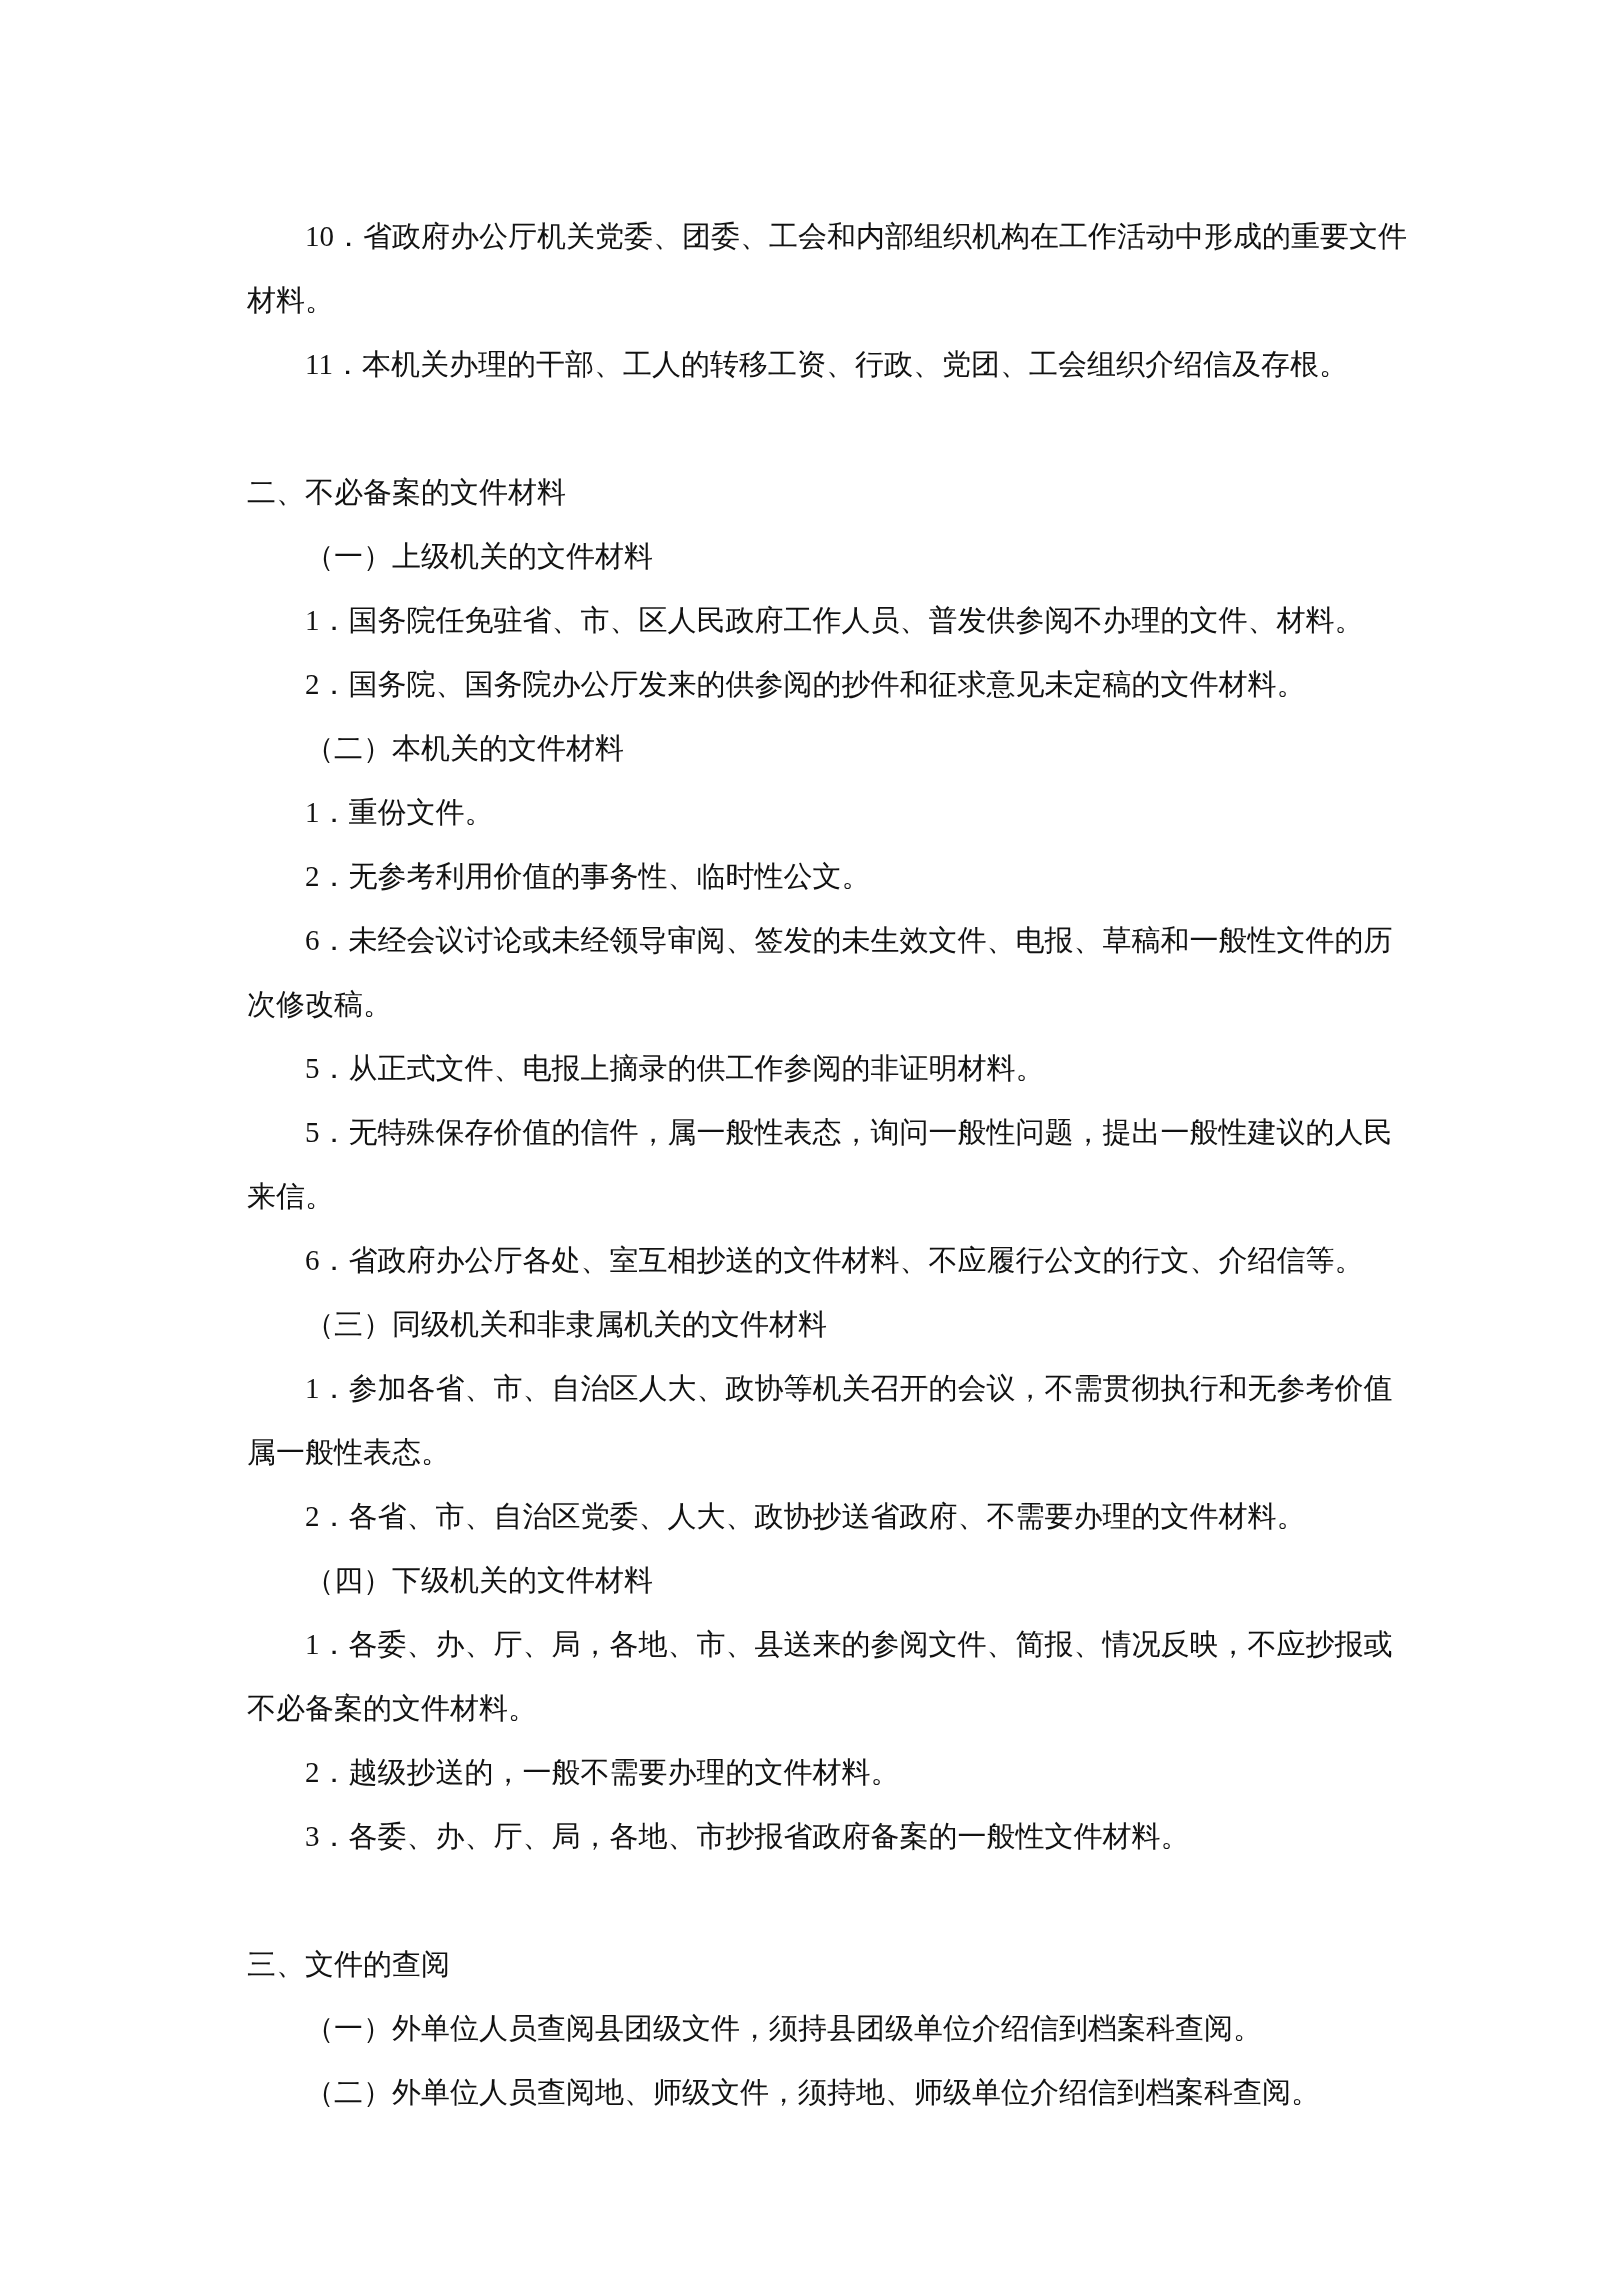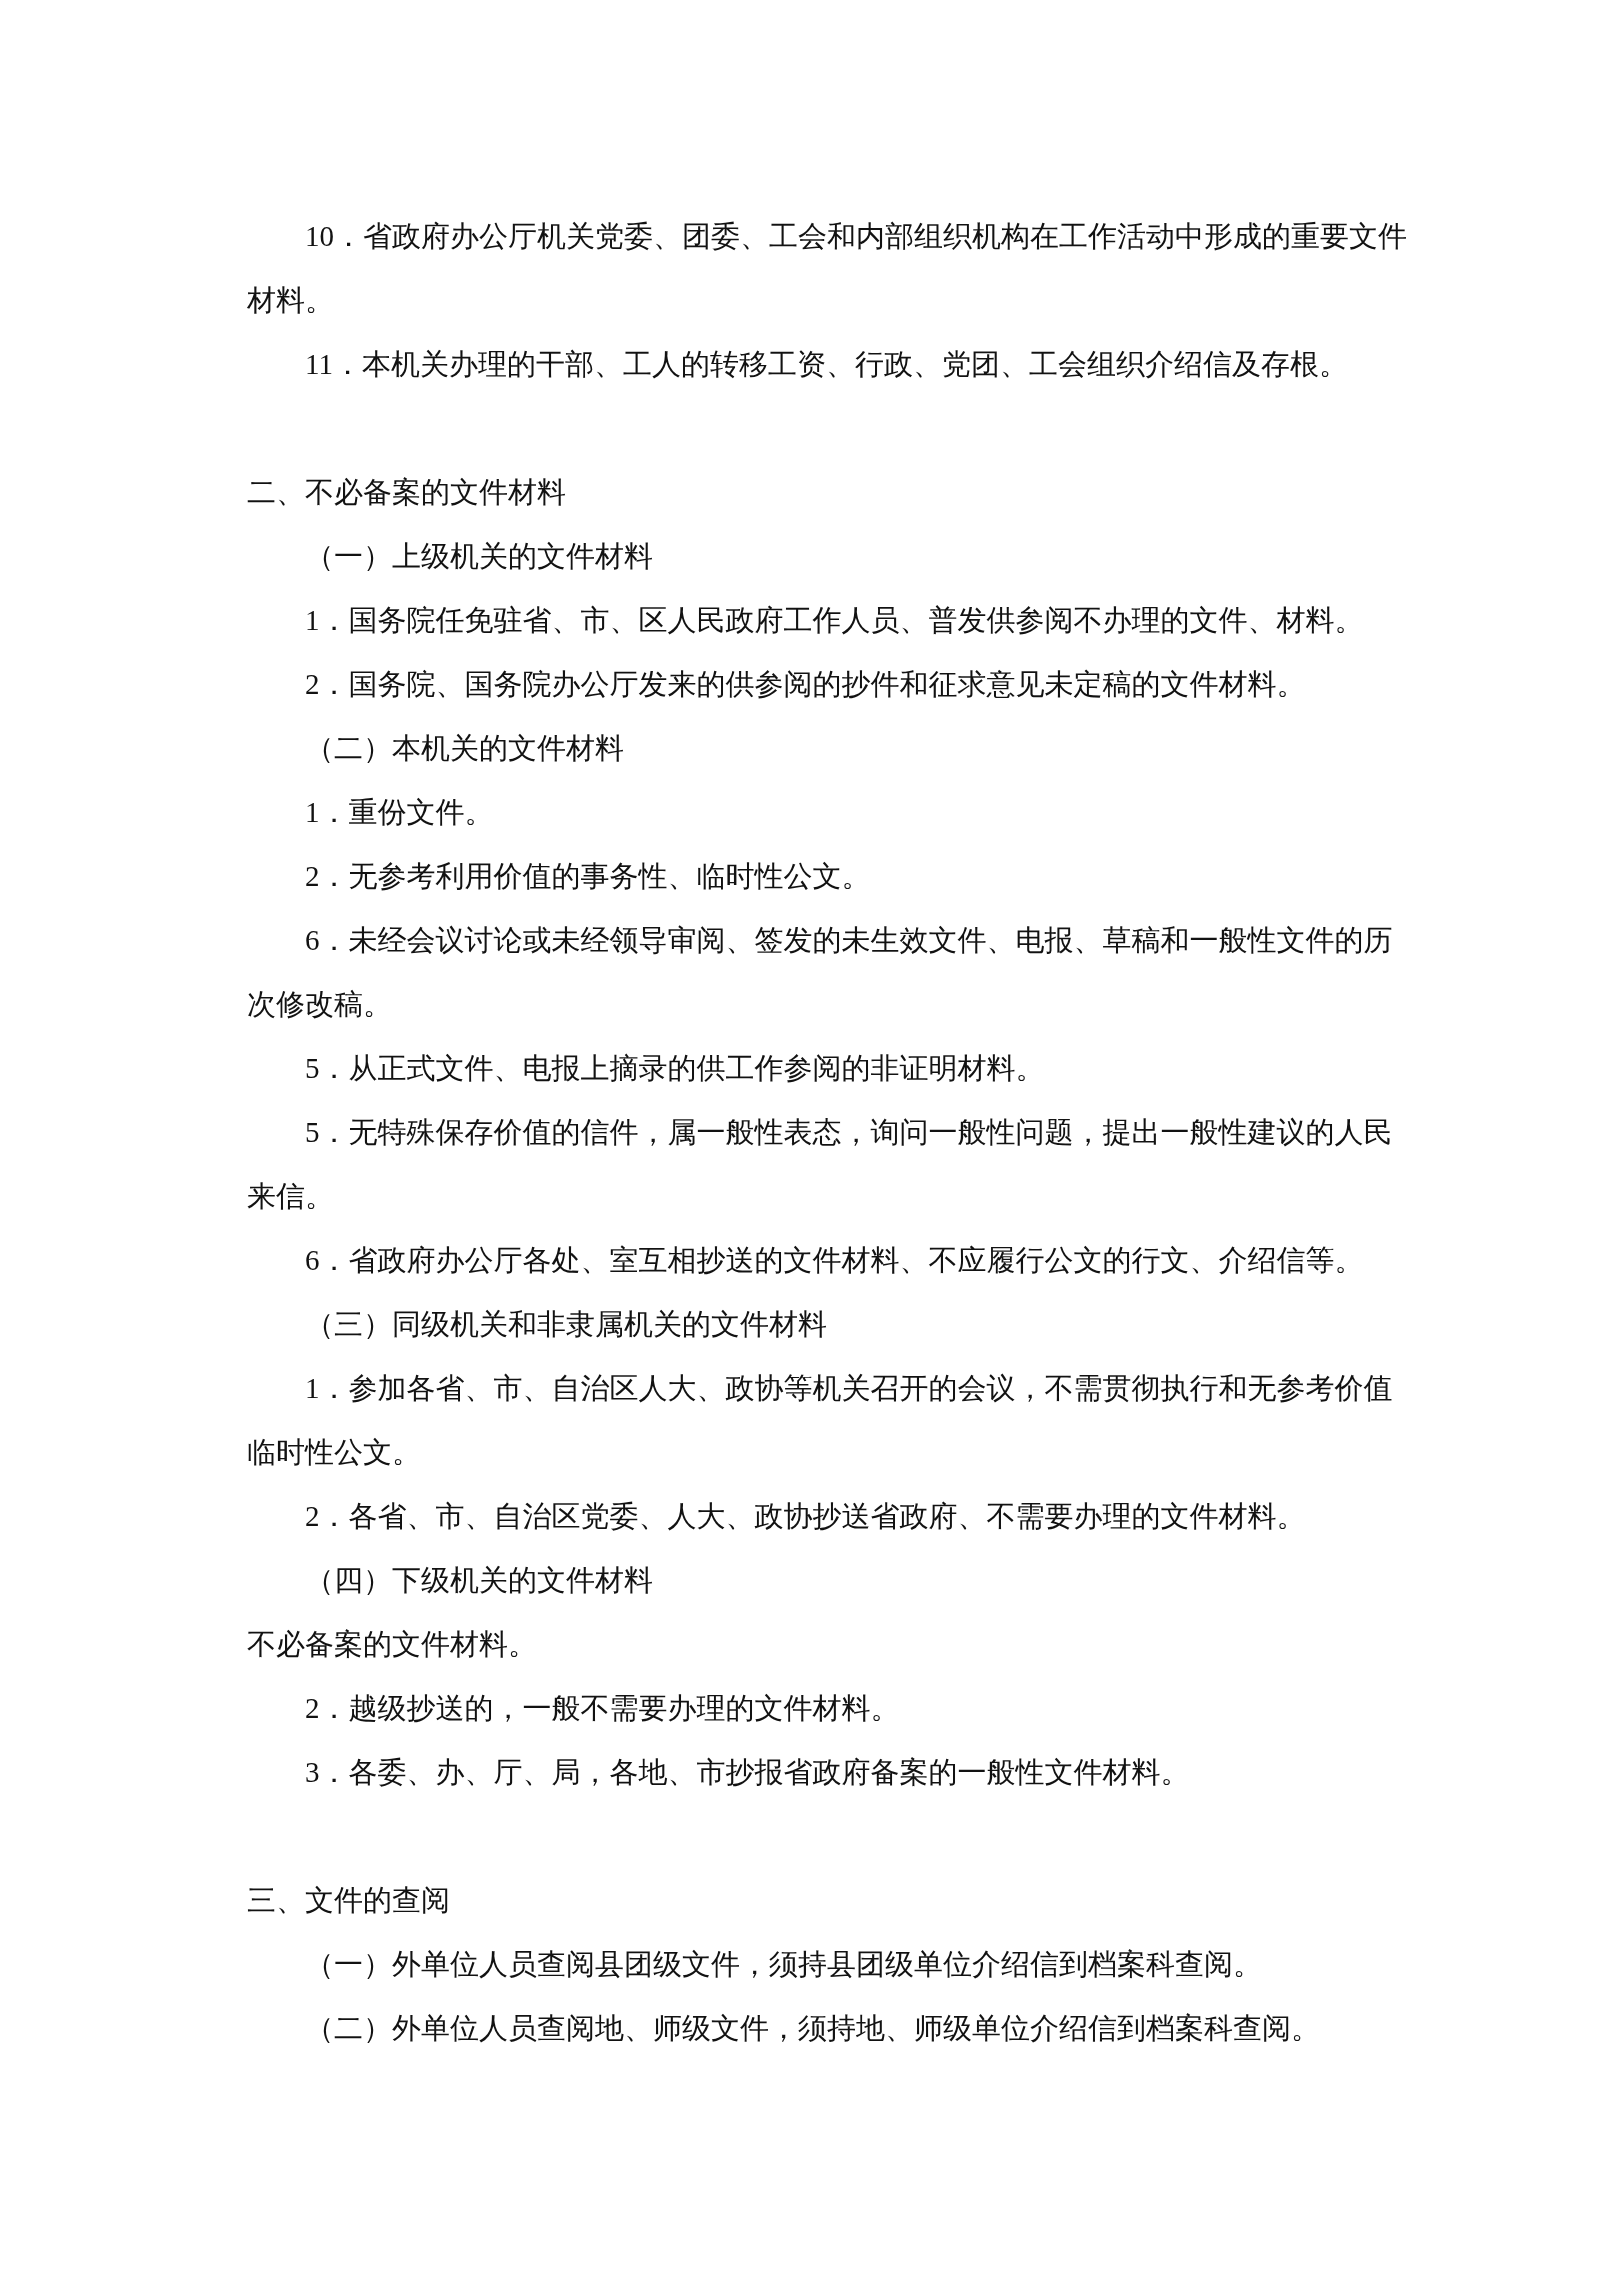--- a/index.html
+++ b/index.html
@@ -44,23 +44,24 @@
     <div class="ln ind">1．重份文件。</div>
     <div class="ln ind">2．无参考利用价值的事务性、临时性公文。</div>
     <div class="ln ind">6．未经会议讨论或未经领导审阅、签发的未生效文件、电报、草稿和一般性文件的历</div>
     <div class="ln">次修改稿。</div>
     <div class="ln ind">5．从正式文件、电报上摘录的供工作参阅的非证明材料。</div>
     <div class="ln ind">5．无特殊保存价值的信件，属一般性表态，询问一般性问题，提出一般性建议的人民</div>
     <div class="ln">来信。</div>
     <div class="ln ind">6．省政府办公厅各处、室互相抄送的文件材料、不应履行公文的行文、介绍信等。</div>
     <div class="ln ind">（三）同级机关和非隶属机关的文件材料</div>
     <div class="ln ind">1．参加各省、市、自治区人大、政协等机关召开的会议，不需贯彻执行和无参考价值</div>
-    <div class="ln">临时性公文。</div>
+    <div class="ln">属一般性表态。</div>
     <div class="ln ind">2．各省、市、自治区党委、人大、政协抄送省政府、不需要办理的文件材料。</div>
     <div class="ln ind">（四）下级机关的文件材料</div>
+    <div class="ln ind">1．各委、办、厅、局，各地、市、县送来的参阅文件、简报、情况反映，不应抄报或</div>
     <div class="ln">不必备案的文件材料。</div>
     <div class="ln ind">2．越级抄送的，一般不需要办理的文件材料。</div>
     <div class="ln ind">3．各委、办、厅、局，各地、市抄报省政府备案的一般性文件材料。</div>
     <div class="ln blank"></div>
     <div class="ln">三、文件的查阅</div>
     <div class="ln ind">（一）外单位人员查阅县团级文件，须持县团级单位介绍信到档案科查阅。</div>
     <div class="ln ind">（二）外单位人员查阅地、师级文件，须持地、师级单位介绍信到档案科查阅。</div>
   </div>
 </div>
 

